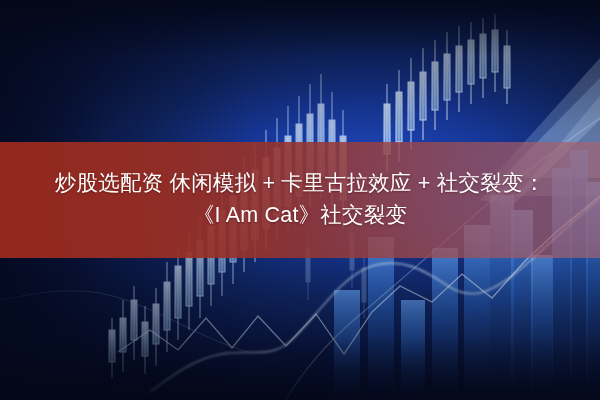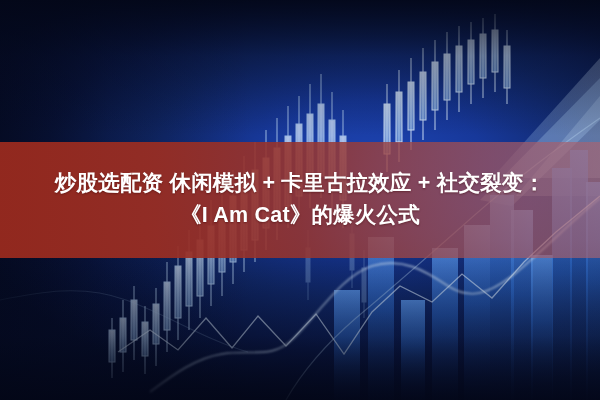--- a/index.html
+++ b/index.html
@@ -65,21 +65,21 @@
     flex-direction: column;
     align-items: center;
     justify-content: center;
     gap: 2px;
     padding: 0 10px;
     box-sizing: border-box;
   }
   .title-line {
     color: #ffffff;
     font-size: 21.5px;
-    font-weight: bold;
+    font-weight: normal;
     line-height: 1.38;
     letter-spacing: 0.2px;
     white-space: nowrap;
     text-align: center;
     text-shadow: 0 1px 2px rgba(60,8,8,0.45);
   }
   .title-line.l1 { font-size: 21.5px; }
   .title-line.l2 { font-size: 21.5px; }
 </style>
 </head>
@@ -227,16 +227,16 @@
                C496,196 534,164 600,118" stroke="#b9d4f0" stroke-width="1.2" opacity="0.38"></path>
       <path d="M0,300 C40,292 82,284 126,300 C168,315 206,340 248,352" stroke="#aac8ea" stroke-width="1.1" opacity="0.22"></path>
     </g>
   </svg>
 
   <div class="bg-vignette"></div>
 
   <div class="banner"></div>
   <div class="banner-text">
     <div class="title-line l1">炒股选配资 休闲模拟 + 卡里古拉效应 + 社交裂变：</div>
-    <div class="title-line l2">《I Am Cat》的爆火公式</div>
+    <div class="title-line l2">《I Am Cat》社交裂变</div>
   </div>
 
 </div>
 
 </body></html>

